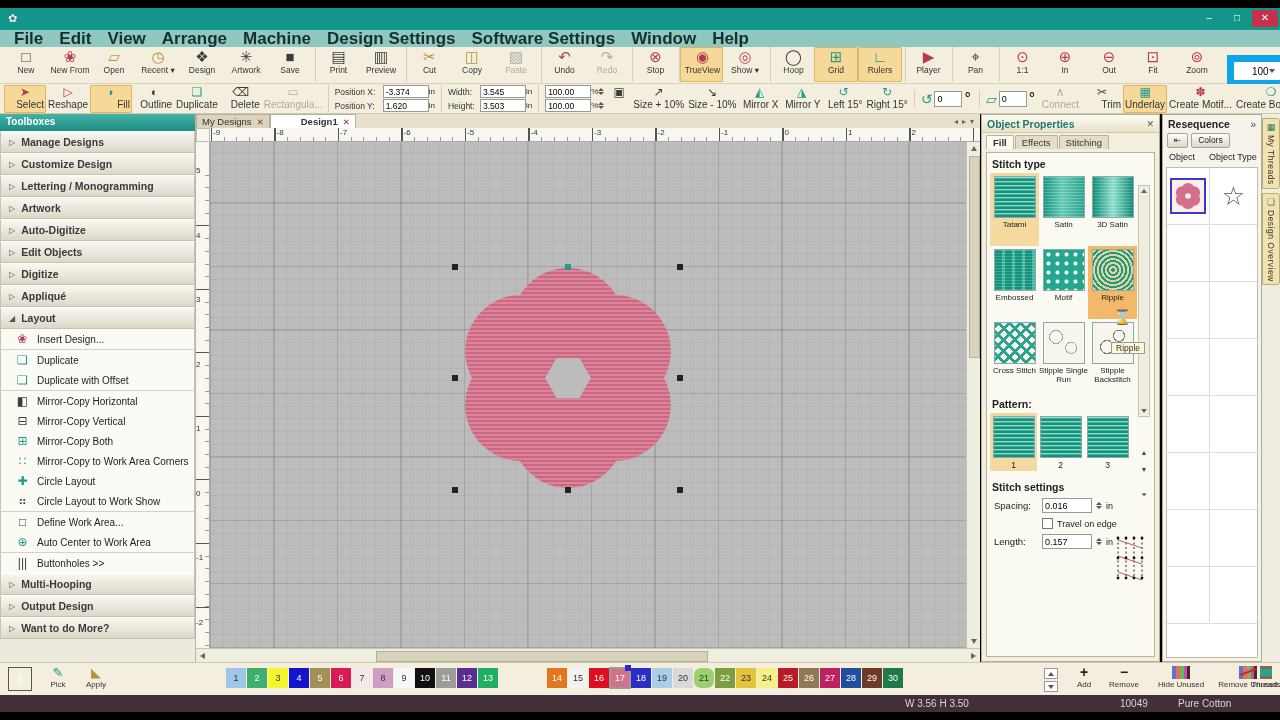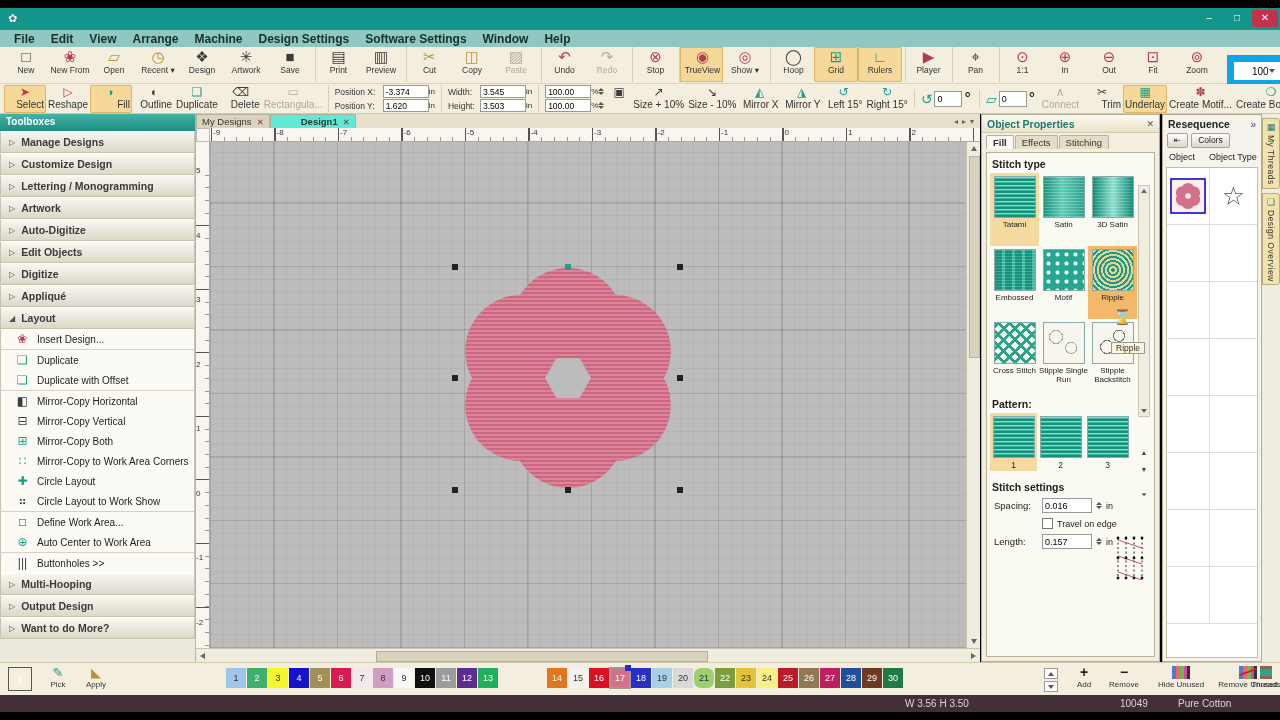--- a/index.html
+++ b/index.html
@@ -10,21 +10,21 @@
   #black-bottom{left:0;top:712px;width:1280px;height:8px;background:#000;}
   
   #titlebar{left:0;top:8px;width:1280px;height:22px;background:#12968a;color:#fff;}
   #titlebar .ttl{position:absolute;left:0;right:0;top:4px;text-align:center;font-size:11px;font-weight:bold;margin-top:16px;}
   #app-logo{position:absolute;left:8px;top:4px;font-size:11px;color:#ffe9ee;}
   #win-btns{position:absolute;right:2px;top:2px;display:flex;gap:2px;}
   #win-btns .wb{width:26px;height:17px;text-align:center;line-height:16px;font-size:10px;color:#eafffb;}
   #win-btns .close{background:#c4314b;border-radius:2px;}
   
   #menubar{left:0;top:30px;width:1280px;height:17px;background:#8fc7c1;display:flex;align-items:center;padding-left:6px;box-sizing:border-box;}
-  .menu-item{font-size:12px;color:#15302d;padding:0 8px;font-weight:bold;}
+  .menu-item{font-size:17px;color:#15302d;padding:0 8px;font-weight:bold;}
   
   #tb1{left:0;top:47px;width:1280px;height:37px;background:#f3eedd;border-bottom:1px solid #d9d3ba;display:flex;align-items:flex-start;padding-left:4px;box-sizing:border-box;}
   .tbtn{width:44px;height:35px;text-align:center;padding-top:1px;box-sizing:border-box;border-radius:2px;}
   .tbtn .g{display:block;font-size:15px;line-height:17px;color:#555;}
   .tbtn .lb{display:block;font-size:8.5px;color:#333;white-space:nowrap;}
   .tbtn.act{background:#f6d899;box-shadow:inset 0 0 0 1px #e0b465;}
   .tbtn.dis{opacity:.38;}
   .tbtn.sepL{border-left:1px solid #d5cfb6;margin-left:3px;padding-left:2px;border-radius:0;}
   .g-r{color:#b63a4d !important;} .g-t{color:#1f9c8a !important;} .g-g{color:#b8923f !important;} .g-k{color:#3c3c3c !important;}
   #zoom-box{margin-left:8px;margin-top:8px;display:flex;align-items:center;gap:3px;}
@@ -52,21 +52,21 @@
   #sidebar{left:0;top:114px;width:196px;height:548px;background:#eceadf;border-right:1px solid #b9b4a0;box-sizing:border-box;}
   #tbx-head{height:17px;background:linear-gradient(#45b2a6,#1d8d81);color:#fff;font-size:10px;font-weight:bold;padding:2px 6px;box-sizing:border-box;}
   .section{height:20px;line-height:19px;background:linear-gradient(#f8f7f1,#dcd8c9);border:1px solid #c8c3b1;border-top-color:#fdfdf9;font-size:10.5px;font-weight:bold;color:#3a3a3a;padding-left:8px;display:flex;align-items:center;gap:6px;}
   .section .arr{font-size:8px;color:#555;}
   .subitem{height:20px;background:#fbfaf5;font-size:10px;color:#222;display:flex;align-items:center;gap:7px;padding-left:14px;border-left:1px solid #c8c3b1;border-right:1px solid #c8c3b1;}
   .subitem .g{width:15px;text-align:center;font-size:12px;}
   .subitem.sepB{border-bottom:1px solid #d6d1c0;}
   
   #tabstrip{left:196px;top:114px;width:784px;height:14px;background:#e6e1cb;display:flex;align-items:flex-end;}
   .dtab{height:13px;background:#d9d4bd;border:1px solid #b6b09a;border-bottom:none;font-size:9.5px;color:#333;padding:0 5px;display:flex;align-items:center;gap:5px;}
-  .dtab.act{background:#5eead4;font-weight:bold;padding-left:30px;}
+  .dtab.act{background:#ffffff;font-weight:bold;padding-left:30px;}
   .dtab .x{color:#a23;font-size:8.5px;font-weight:bold;}
   #tab-ctrls{margin-left:auto;display:flex;gap:4px;padding:0 6px 2px 0;font-size:8px;color:#666;}
   #hruler{left:210px;top:128px;width:770px;height:14px;background:#f8f6ee;border-bottom:1px solid #aaa;box-sizing:border-box;
     background-image:repeating-linear-gradient(90deg,#555 0 1px,transparent 1px 63.5px),repeating-linear-gradient(90deg,#999 0 1px,transparent 1px 12.7px);
     background-size:100% 100%,100% 4px;background-position:1px 0,1px bottom;background-repeat:no-repeat;overflow:hidden;}
   #hruler .lbls{display:flex;height:100%;}
   #hruler .lbls span{flex:0 0 63.5px;font-size:8px;color:#333;padding-left:3px;box-sizing:border-box;}
   #rcorner{left:196px;top:128px;width:14px;height:14px;background:#f8f6ee;border:1px solid #bbb;box-sizing:border-box;}
   #vruler{left:196px;top:142px;width:14px;height:506px;background:#f8f6ee;border-right:1px solid #aaa;box-sizing:border-box;
     background-image:repeating-linear-gradient(0deg,#555 0 1px,transparent 1px 63.5px),repeating-linear-gradient(0deg,#999 0 1px,transparent 1px 12.7px);

